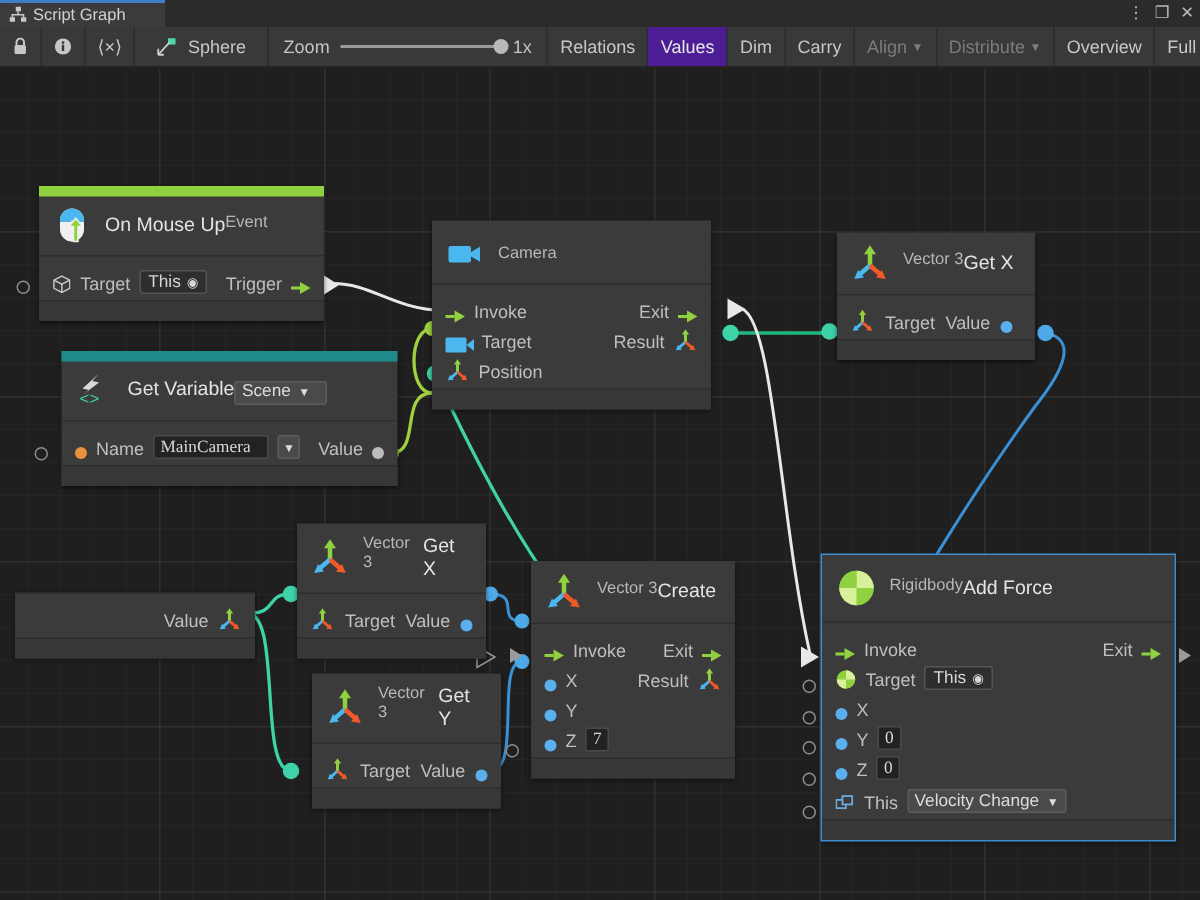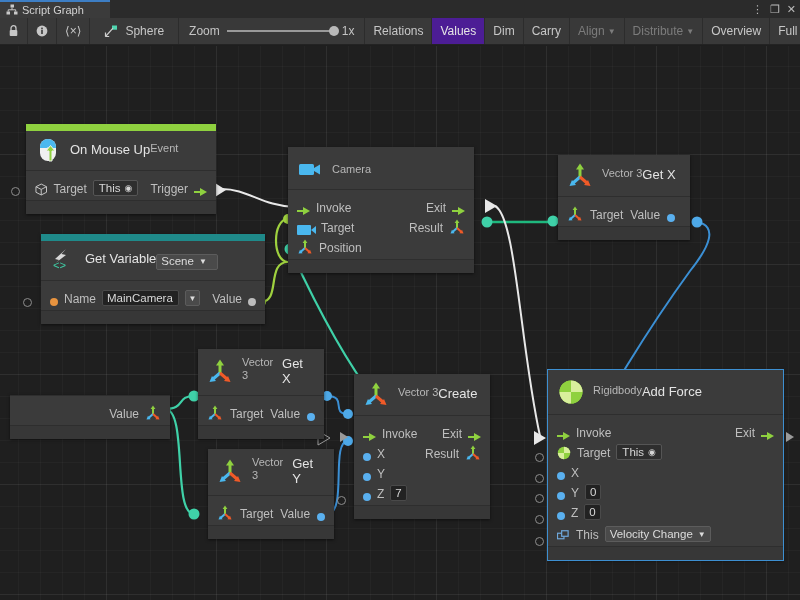--- a/index.html
+++ b/index.html
@@ -85,21 +85,21 @@
   .row .spacer{flex:1;}
   .lbl{color:#bfbfbf;}
   .pill{
     background:#2e2e2e;border:1px solid #555;border-radius:2px;
     padding:0px 5px;font-size:11.5px;color:#d6d6d6;
     display:flex;align-items:center;gap:4px;height:16px;box-sizing:border-box;
   }
   .field{
     background:#222;border:1px solid #4a4a4a;border-radius:2px;
     min-width:14px;height:16px;box-sizing:border-box;
-    display:flex;align-items:center;padding:0 4px;font-size:11.5px;color:#d9d9d9;
+    display:flex;align-items:center;padding:0 4px;font-size:11.5px;color:#d9d9d9;font-family:Liberation Serif, serif;
   }
   .dd{background:#4a4a4a;border:1px solid #5c5c5c;border-radius:2px;height:16px;
       display:flex;align-items:center;padding:0 4px;font-size:11.5px;color:#dcdcdc;gap:5px;box-sizing:border-box;}
   .ddbtn{background:#4a4a4a;border:1px solid #5c5c5c;border-radius:2px;width:17px;height:16px;
       display:flex;align-items:center;justify-content:center;font-size:8px;color:#dcdcdc;box-sizing:border-box;}
 
   
   .pdot{width:8px;height:8px;border-radius:50%;flex:none;}
   .pdot.blue{background:#5ab0ef;}
   .pdot.grey{background:#bdbdbd;}

